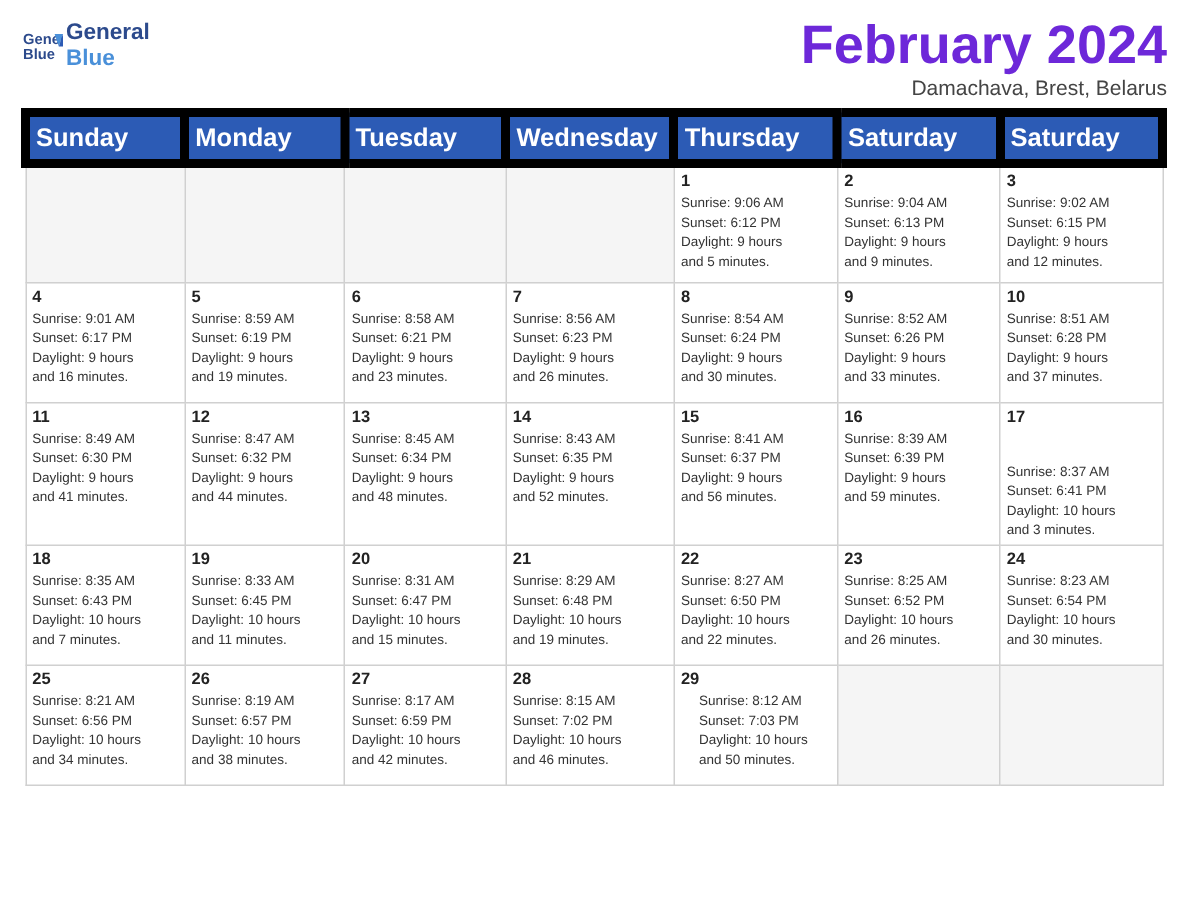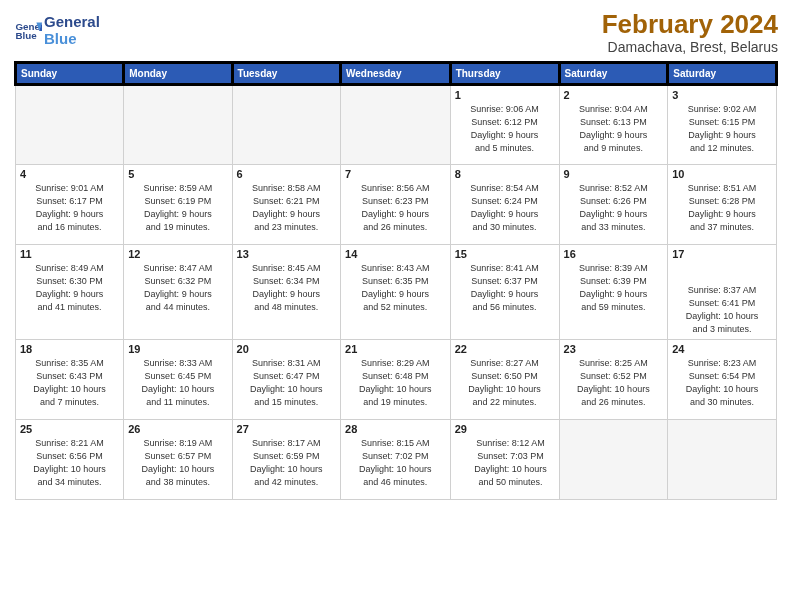--- a/index.html
+++ b/index.html
@@ -28,41 +28,41 @@
     }
     .logo-icon {
       width: 28px;
       height: 28px;
       margin-right: 2px;
     }
     .title-block {
       text-align: right;
     }
     .month-year {
-      font-size: 26px;
+      font-size: 36px;
       font-weight: bold;
-      color: #a16207;
+      color: #6d28d9;
       line-height: 1.1;
     }
     .location {
       font-size: 14px;
       color: #444;
     }
     .calendar {
       width: 100%;
       border-collapse: collapse;
     }
     .calendar th {
       background-color: #2c5bb5;
       color: #fff;
-      font-size: 10px;
+      font-size: 17px;
       font-weight: bold;
       padding: 4px 4px;
       text-align: left;
-      border: 3px solid #000000;
+      border: 6px solid #000000;
     }
     .calendar td {
       vertical-align: top;
       border: 1px solid #d0d0d0;
       padding: 3px 4px;
       width: 113px;
       height: 80px;
       background: #fff;
       font-size: 9.5px;
       color: #333;
@@ -74,21 +74,20 @@
       font-size: 11px;
       font-weight: bold;
       color: #222;
       margin-bottom: 2px;
       display: block;
     }
     .cell-info {
       font-size: 9px;
       color: #333;
       line-height: 1.45;
-      text-align: center;
     }
   </style>
 </head>
 <body>
 
 <div class="container">
   <div class="header-row">
     <div class="logo">
       <svg class="logo-icon" viewBox="0 0 40 40" xmlns="http://www.w3.org/2000/svg">
         <text x="2" y="18" font-size="14" font-weight="bold" fill="#2c4a8c">General</text>

